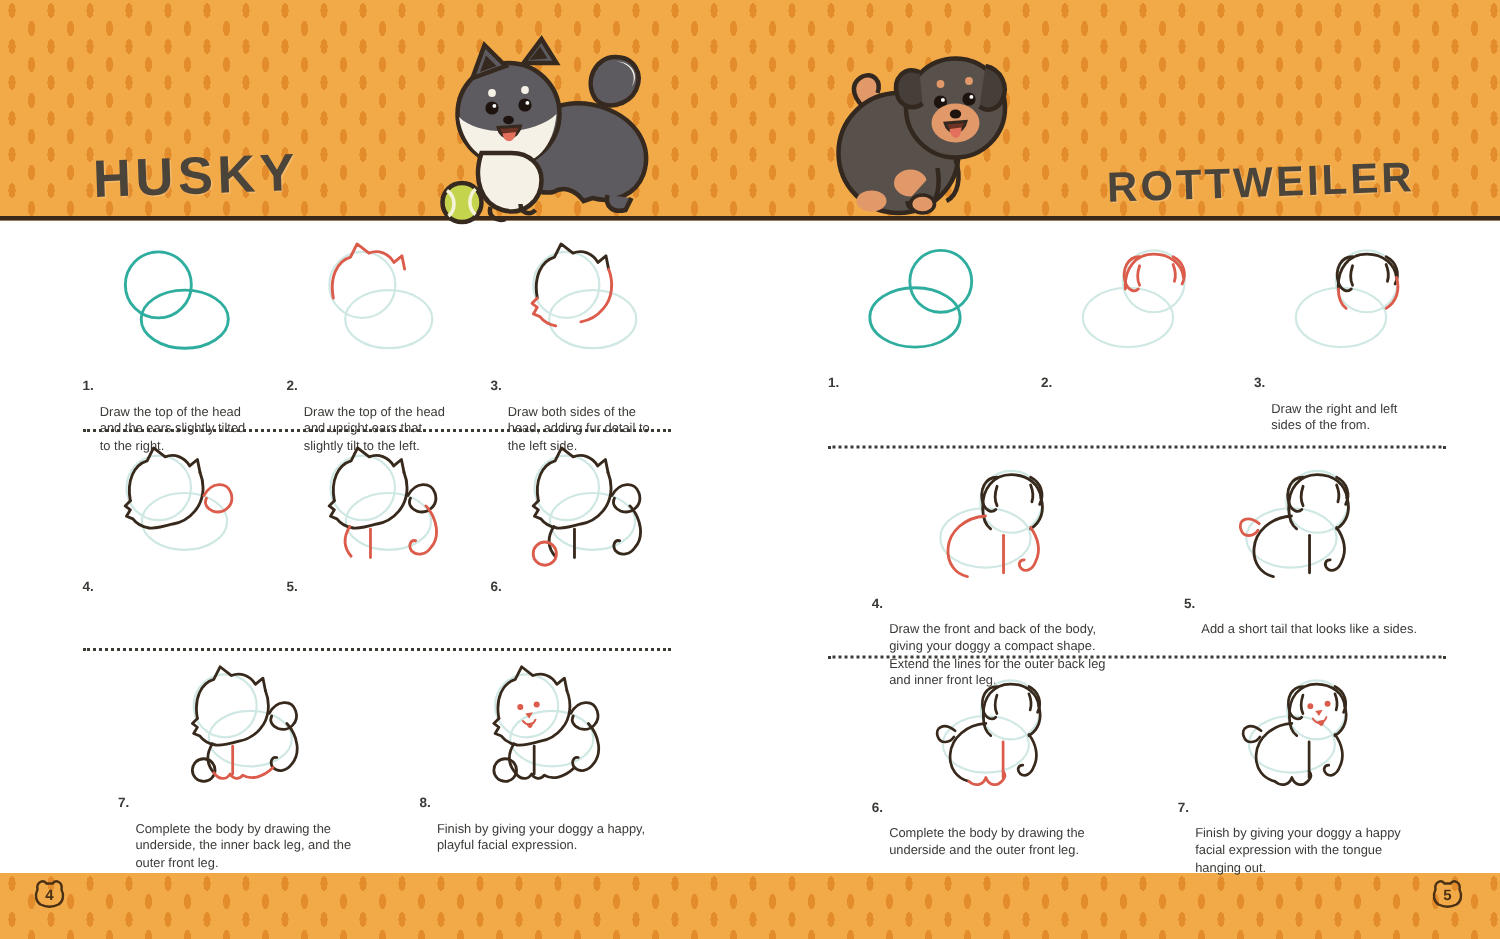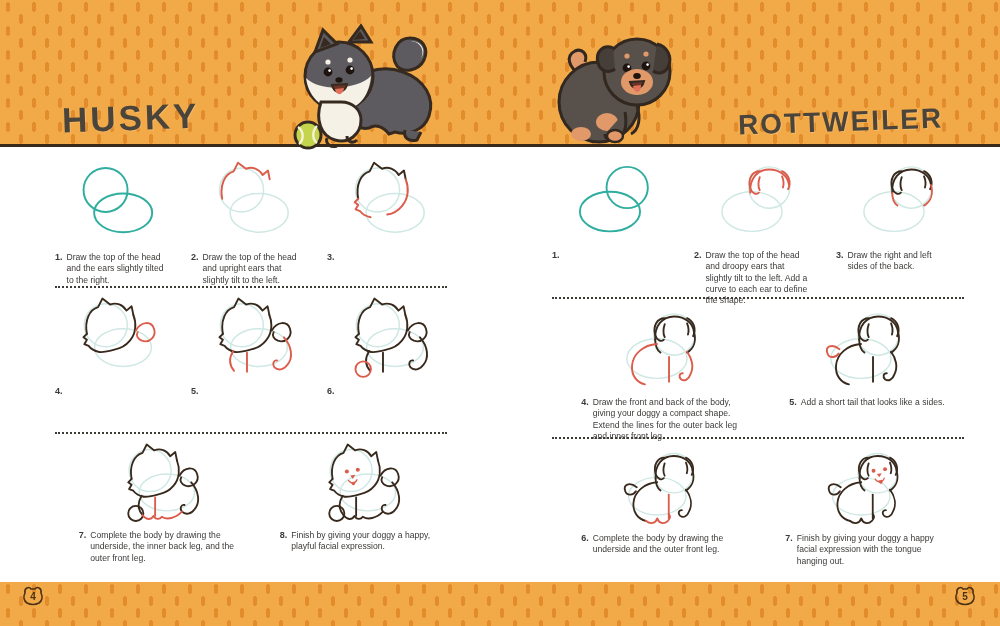--- a/index.html
+++ b/index.html
@@ -27,21 +27,21 @@
   #title-rottweiler{left:738px;top:106px;font-size:28px;letter-spacing:2px;}
 
   .illus{position:absolute;}
 
   
   .row{position:absolute;display:flex;}
   .cell{display:flex;flex-direction:column;align-items:flex-start;}
   .draw{width:100%;display:flex;align-items:center;justify-content:center;}
   .cap{display:flex;gap:4px;margin-top:4px;}
   .cap .n{font-weight:bold;font-size:9px;color:#3c3a37;flex:0 0 auto;}
-  .cap .t{font-size:8.6px;line-height:1.32;color:#3c3a37;max-width:102px;}
+  .cap .t{font-size:8.6px;line-height:1.32;color:#3c3a37;max-width:102px;margin-top:17px;}
   .cap.w .t{max-width:152px;}
   .dots{position:absolute;border-top:2px dotted #3e3a36;height:0;}
 
   
   svg .tl{stroke:#2fae9f;fill:none;stroke-width:2.2;stroke-linecap:round;stroke-linejoin:round;}
   svg .g {stroke:#cfe8e4;fill:none;stroke-width:1.7;}
   svg .rd{stroke:#dc5c4b;fill:none;stroke-width:2.2;stroke-linecap:round;stroke-linejoin:round;}
   svg .dk{stroke:#38291d;fill:none;stroke-width:2.2;stroke-linecap:round;stroke-linejoin:round;}
   svg .rdf{fill:#dc5c4b;stroke:none;}
 
@@ -166,20 +166,21 @@
         <svg width="120" height="88" viewBox="0 0 130 100">
           <circle class="g" cx="52" cy="34" r="25"></circle>
           <ellipse class="g" cx="72" cy="60" rx="33" ry="22"></ellipse>
           <path class="dk" d="M30,44 C27,28 33,16 43,13 L48,3 L57,10 C64,7 72,10 76,17 L82,12 L84,22"></path>
           <path class="rd" d="M30,44 L26,48 L30,51 L27,56 L32,58 C35,62 39,64 44,65"></path>
           <path class="rd" d="M84,22 C88,32 87,44 80,52 C75,58 69,61 63,62"></path>
         </svg>
       </div>
       <div class="cap">
         <span class="n">3.</span>
+        <span class="t">Draw both sides of the head, adding fur detail to the left side.</span>
       </div>
     </div>
   </div>
 
   <div class="dots" style="left:55px;top:286px;width:392px;"></div>
 
   <div class="row" style="left:55px;top:296px;width:396px;gap:12px;">
     <div class="cell" style="width:124px;">
       <div class="draw" style="height:86px;">
         <svg width="122" height="86" viewBox="0 0 130 100">
@@ -305,40 +306,39 @@
           <ellipse class="g" cx="58" cy="60" rx="35" ry="23"></ellipse>
           <path class="rd" d="M56,38 C55,22 64,11 78,11 C91,11 100,19 101,29"></path>
           <path class="rd" d="M67,13 C58,13 53,22 56,33 C58,39 63,41 66,38"></path>
           <path class="rd" d="M67,20 C65,26 65,31 67,35"></path>
           <path class="rd" d="M93,13 C101,17 104,26 100,34"></path>
           <path class="rd" d="M93,19 C95,24 95,29 94,32"></path>
         </svg>
       </div>
       <div class="cap">
         <span class="n">2.</span>
-        <span class="t">Draw the top of the head and droopy ears that slightly tilt to the left. Add a curve to each ear to define the shape.</span>
       </div>
     </div>
     <div class="cell" style="width:128px;">
       <div class="draw" style="height:86px;">
         <svg width="120" height="86" viewBox="0 0 130 100">
           <circle class="g" cx="78" cy="32" r="24"></circle>
           <ellipse class="g" cx="58" cy="60" rx="35" ry="23"></ellipse>
           <path class="dk" d="M56,38 C55,22 64,11 78,11 C91,11 100,19 101,29"></path>
           <path class="dk" d="M67,13 C58,13 53,22 56,33 C58,39 63,41 66,38"></path>
           <path class="dk" d="M67,20 C65,26 65,31 67,35"></path>
           <path class="dk" d="M93,13 C101,17 104,26 100,34"></path>
           <path class="dk" d="M93,19 C95,24 95,29 94,32"></path>
           <path class="rd" d="M101,29 C104,39 101,48 93,53"></path>
           <path class="rd" d="M56,38 C56,45 58,50 62,53"></path>
         </svg>
       </div>
       <div class="cap">
         <span class="n">3.</span>
-        <span class="t">Draw the right and left sides of the back.</span>
+        <span class="t">Draw the right and left sides of the from.</span>
       </div>
     </div>
   </div>
 
   <div class="dots" style="left:552px;top:297px;width:412px;"></div>
 
   <div class="row" style="left:570px;top:307px;width:390px;gap:28px;justify-content:center;">
     <div class="cell" style="width:176px;align-items:center;">
       <div class="draw" style="height:86px;">
         <svg width="124" height="86" viewBox="0 0 130 100">

